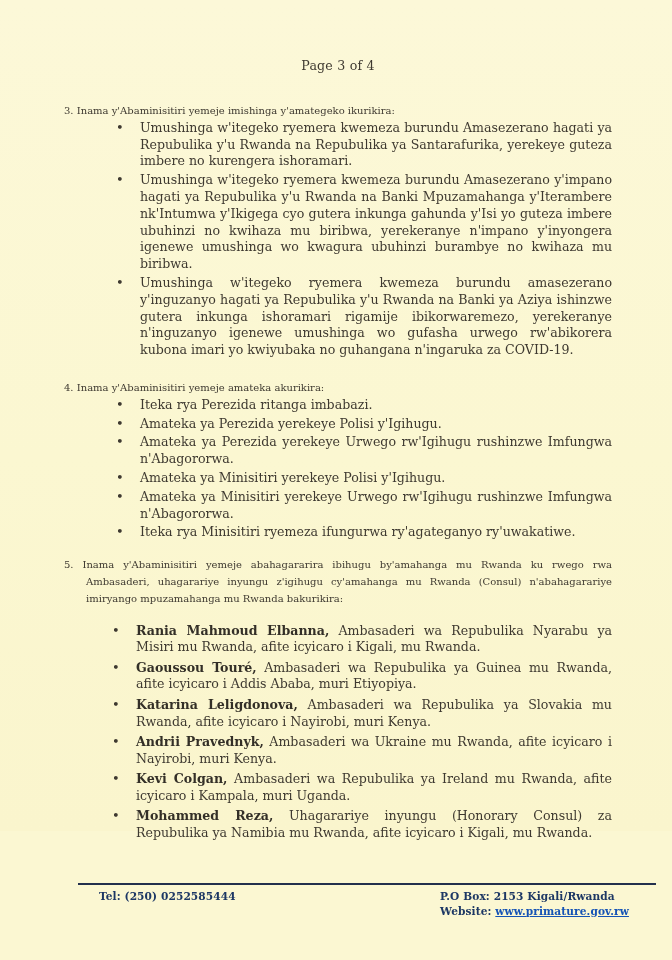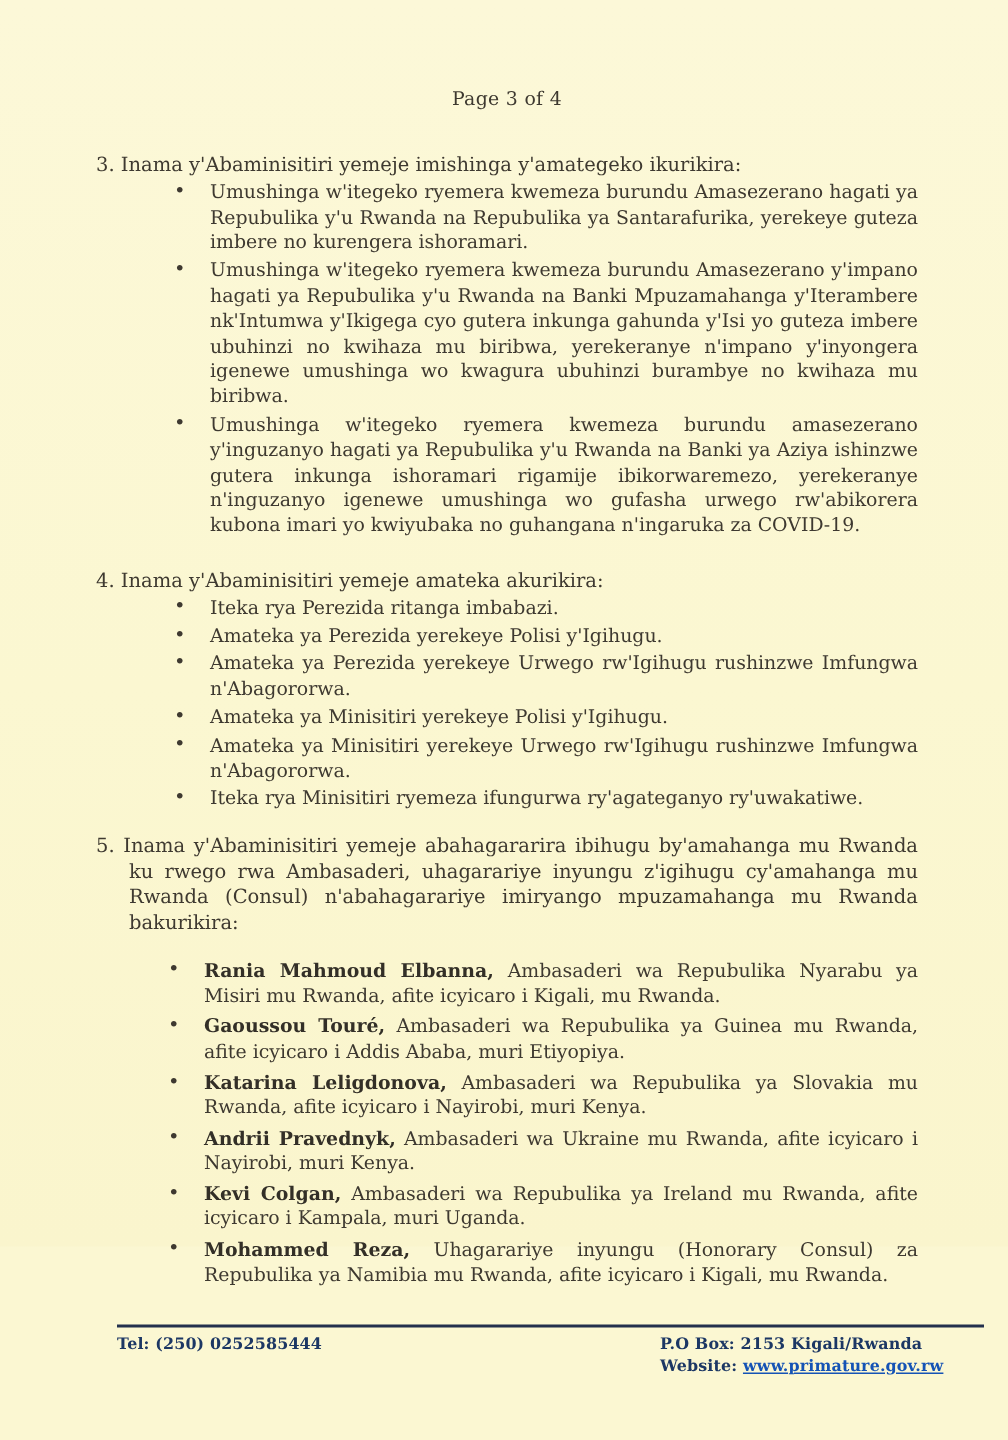--- a/index.html
+++ b/index.html
@@ -25,21 +25,21 @@
     font-size: 12.6px;
     letter-spacing: 0.2px;
   }
   .body-text { font-size: 12.6px; line-height: 16.8px; }
 
   .section { margin-top: 30px; }
   .section.s4 { margin-top: 21px; }
   .section.s5 { margin-top: 16px; }
 
   .section-heading {
-    font-size: 13px;
+    font-size: 10px;
     line-height: 16.8px;
     text-align: justify;
     padding-left: 22px;
     text-indent: -22px;
   }
 
   ul.bullets {
     list-style: none;
     padding-left: 76px;
   }
@@ -69,21 +69,21 @@
   }
   .footer-col {
     position: absolute;
     top: 889px;
     font-size: 10.6px;
     line-height: 14.5px;
     font-weight: bold;
     color: #1c3764;
     letter-spacing: 0.1px;
   }
-  .footer-col.left  { left: 78px; }
+  .footer-col.left  { left: 99px; }
   .footer-col.right { left: 440px; }
   .footer-link {
     color: #1553b5;
     text-decoration: underline;
     cursor: pointer;
   }
 </style>
 </head>
 <body>
 

